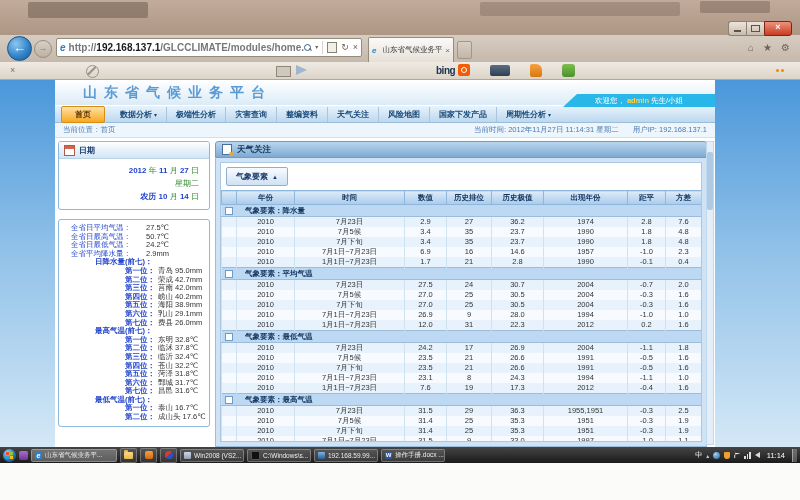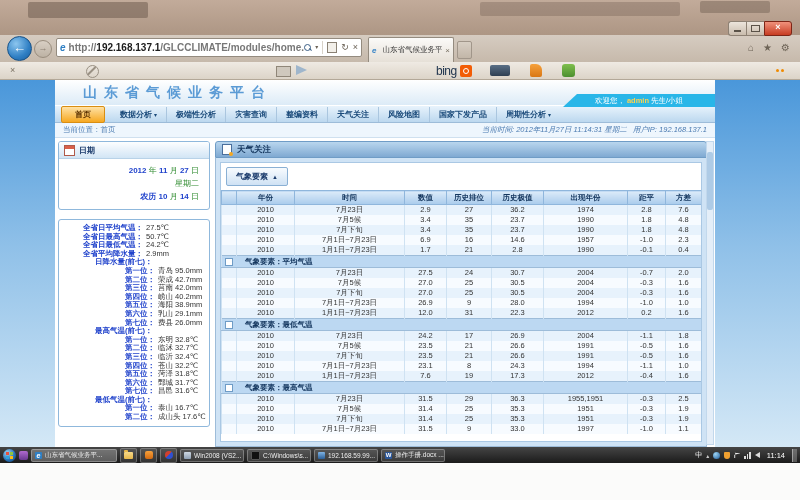--- a/index.html
+++ b/index.html
@@ -49,21 +49,21 @@
   .chrome-right{position:absolute;right:10px;top:6px;display:flex;gap:9px;color:#6e6457;font-size:10px;line-height:14px;}
   
   .toolbar2{position:absolute;left:0;top:62px;width:800px;height:18px;
     background:linear-gradient(#efeae3,#dcd4c8);border-bottom:1px solid #b3a898;box-sizing:border-box;}
   .tb-x{position:absolute;left:10px;top:3px;font-size:9px;color:#7a7163;}
   .tb-blocked{position:absolute;left:86px;top:3px;width:11px;height:11px;border:1.5px solid #9a9184;border-radius:50%;}
   .tb-blocked::after{content:"";position:absolute;left:-1px;top:4px;width:11px;height:1.5px;background:#9a9184;transform:rotate(-45deg);}
   .tb-mail{position:absolute;left:276px;top:4px;width:13px;height:9px;background:#cfc8bd;border:1px solid #8f8678;}
   .tb-send{position:absolute;left:296px;top:3px;width:0;height:0;border-left:11px solid #9fb6cc;border-top:5px solid transparent;border-bottom:5px solid transparent;}
   .tb-bing{position:absolute;left:388px;top:2px;display:flex;align-items:center;gap:3px;}
-  .bing-word{font-size:12px;font-weight:normal;color:#20354e;letter-spacing:-0.5px;padding-left:48px;}
+  .bing-word{font-size:10px;font-weight:bold;color:#20354e;letter-spacing:-0.5px;padding-left:48px;}
   .bing-box{width:12px;height:12px;background:#f25c05;border-radius:2px;position:relative;}
   .bing-box::after{content:"";position:absolute;left:3px;top:3px;width:4px;height:4px;border:1.5px solid #fff;border-radius:50%;}
   .tb-ic1{position:absolute;left:490px;top:3px;width:20px;height:11px;background:linear-gradient(#5a6f86,#2e3f52);border-radius:2px;}
   .tb-ic2{position:absolute;left:530px;top:2px;width:12px;height:13px;background:linear-gradient(#f6a13c,#d97714);border-radius:2px 6px 2px 2px;}
   .tb-ic3{position:absolute;left:562px;top:2px;width:13px;height:13px;background:linear-gradient(#7fbf4d,#4c8f2f);border-radius:3px;}
   .tb-more{position:absolute;right:10px;top:7px;width:14px;height:3px;}
   .tb-more i{display:inline-block;width:3px;height:3px;border-radius:50%;background:#f08a00;margin-right:2px;vertical-align:top;}
   
   .page{position:absolute;left:0;top:80px;width:800px;height:367px;
     background:linear-gradient(180deg,#4a97da 0%,#8fc0e8 45%,#d4e8f6 100%);}
@@ -79,35 +79,35 @@
     display:flex;align-items:center;padding-left:6px;}
   .nav-item{font-size:8px;font-weight:bold;color:#1a4a7a;padding:2px 9px;display:flex;align-items:center;gap:2px;
     border-left:1px solid #aac6df;}
   .nav-item:nth-child(-n+2){border-left:none;justify-content:flex-end;}
   .nav-item.active{background:linear-gradient(#ffe2a6,#f6a821);border:1px solid #d98e12;border-radius:2px;
     color:#5a3000;padding:2px 13px;margin-right:6px;}
   .nav-arrow{font-size:6px;color:#1a4a7a;}
   .bc-row{position:absolute;left:0;top:43px;width:100%;height:15px;box-sizing:border-box;background:#eef6fd;
     border-bottom:1px solid #cfe0ef;display:flex;justify-content:space-between;align-items:center;
     padding:0 8px;font-size:7.5px;color:#4a7ab0;}
-  .bc-right{display:flex;gap:6px;font-style:italic;}
+  .bc-right{display:flex;gap:14px;}
   
   .sidebar{position:absolute;left:3px;top:61px;width:152px;bottom:0;}
   .panel{border:1px solid #8fb8dc;border-radius:3px;background:#fff;margin-bottom:9px;overflow:hidden;}
   .panel-h{height:16px;background:linear-gradient(#fdfeff,#d2e5f5);border-bottom:1px solid #b8d2e8;
     display:flex;align-items:center;gap:4px;padding-left:5px;font-size:8px;font-weight:bold;color:#1a3a6b;}
   .ic-cal{width:9px;height:9px;border:1px solid #b05a4a;background:#fff;position:relative;}
   .ic-cal::before{content:"";position:absolute;left:0;top:0;width:9px;height:3px;background:#d9604a;}
   .ic-doc{width:8px;height:9px;border:1px solid #4a7ab0;background:#eaf3fc;}
   .date-body{padding:5px 10px 6px 4px;text-align:right;font-size:8px;line-height:13px;}
   .date-body .n{color:#2244cc;font-weight:bold;}
   .date-body .u{color:#2e8b2e;}
   .wx-body{padding:4px 2px 4px 0;font-size:7.5px;line-height:8.6px;}
   .stat{display:flex;}
-  .stat .lbl{width:84px;text-align:right;color:#2244cc;font-weight:bold;}
+  .stat .lbl{width:84px;text-align:center;color:#2244cc;font-weight:normal;}
   .stat .val{margin-left:3px;color:#333;}
   .rg-title{padding-left:36px;color:#2244cc;font-weight:bold;}
   .rank{display:flex;}
   .rank .lbl{width:96px;text-align:right;color:#2244cc;font-weight:bold;}
   .rank .val{margin-left:3px;color:#333;}
   
   .main{position:absolute;left:160px;top:61px;width:492px;bottom:0;}
   .main-h{height:17px;background:linear-gradient(#b9d6ee,#7fa9d2);border:1px solid #6f9cc6;
     border-radius:3px 3px 0 0;display:flex;align-items:center;gap:5px;padding-left:6px;
     font-size:8.5px;font-weight:bold;color:#14365e;box-sizing:border-box;}
@@ -344,21 +344,21 @@
                 <span class="lbl">第七位：</span>
                 <span class="val">费县 26.0mm</span>
               </div>
               <div class="rg-title">最高气温(前七)：</div>
               <div class="rank">
                 <span class="lbl">第一位：</span>
                 <span class="val">东明 32.8℃</span>
               </div>
               <div class="rank">
                 <span class="lbl">第二位：</span>
-                <span class="val">临沭 32.7℃</span>
+                <span class="val">临沭 37.8℃</span>
               </div>
               <div class="rank">
                 <span class="lbl">第三位：</span>
                 <span class="val">临沂 32.4℃</span>
               </div>
               <div class="rank">
                 <span class="lbl">第四位：</span>
                 <span class="val">苍山 32.2℃</span>
               </div>
               <div class="rank">
@@ -416,20 +416,28 @@
                     <th>时间</th>
                     <th>数值</th>
                     <th>历史排位</th>
                     <th>历史极值</th>
                     <th>出现年份</th>
                     <th>距平</th>
                     <th>方差</th>
                   </tr>
                 </thead>
               <tbody>
+                  <tr class="g-row">
+                    <td colspan="9">
+                      <span class="g-inner">
+                        <span class="g-chk"></span>
+                        <span>气象要素：降水量</span>
+                      </span>
+                    </td>
+                  </tr>
                   <tr class="r-odd">
                     <td></td>
                     <td>2010</td>
                     <td>7月23日</td>
                     <td>2.9</td>
                     <td>27</td>
                     <td>36.2</td>
                     <td>1974</td>
                     <td>2.8</td>
                     <td>7.6</td>

